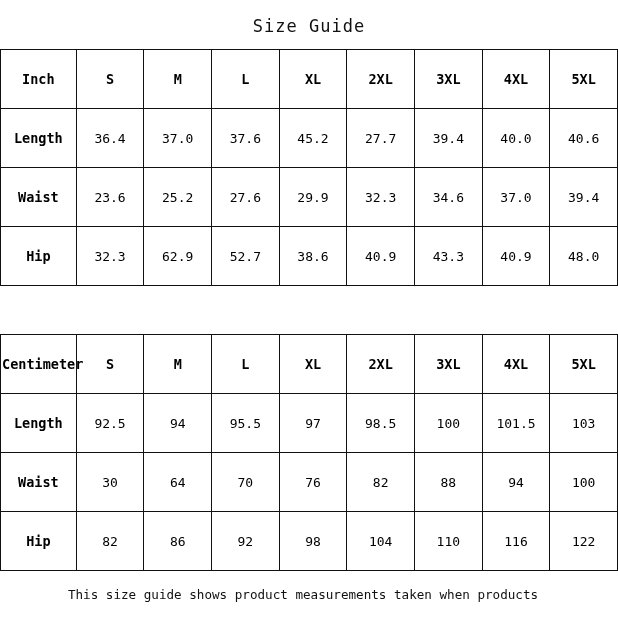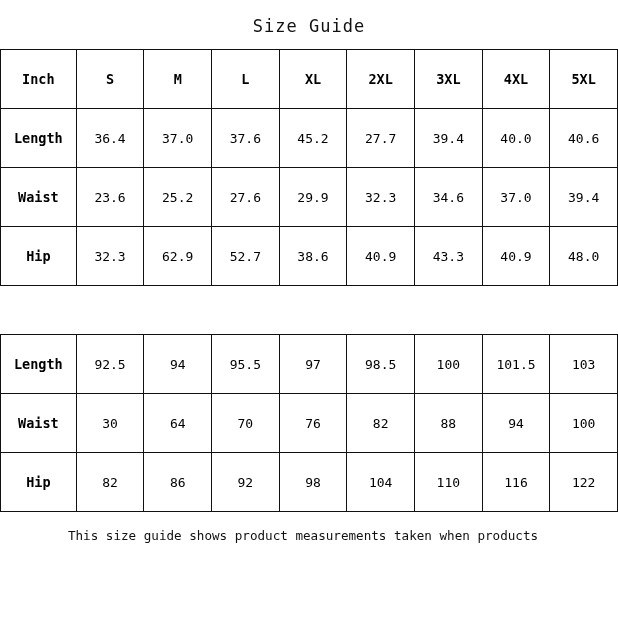--- a/index.html
+++ b/index.html
@@ -146,20 +146,31 @@
         <col class="cx">
         <col class="cx">
         <col class="cx">
         <col class="cx">
         <col class="cx">
         <col class="cx">
         <col class="cx">
     </colgroup>
     <tbody>
       <tr>
+        <td class="head">Centimeter</td>
+        <td class="head">S</td>
+        <td class="head">M</td>
+        <td class="head">L</td>
+        <td class="head">XL</td>
+        <td class="head">2XL</td>
+        <td class="head">3XL</td>
+        <td class="head">4XL</td>
+        <td class="head">5XL</td>
+      </tr>
+      <tr>
         <td class="rowhead">Length</td>
         <td>92.5</td>
         <td>94</td>
         <td>95.5</td>
         <td>97</td>
         <td>98.5</td>
         <td>100</td>
         <td>101.5</td>
         <td>103</td>
       </tr>

